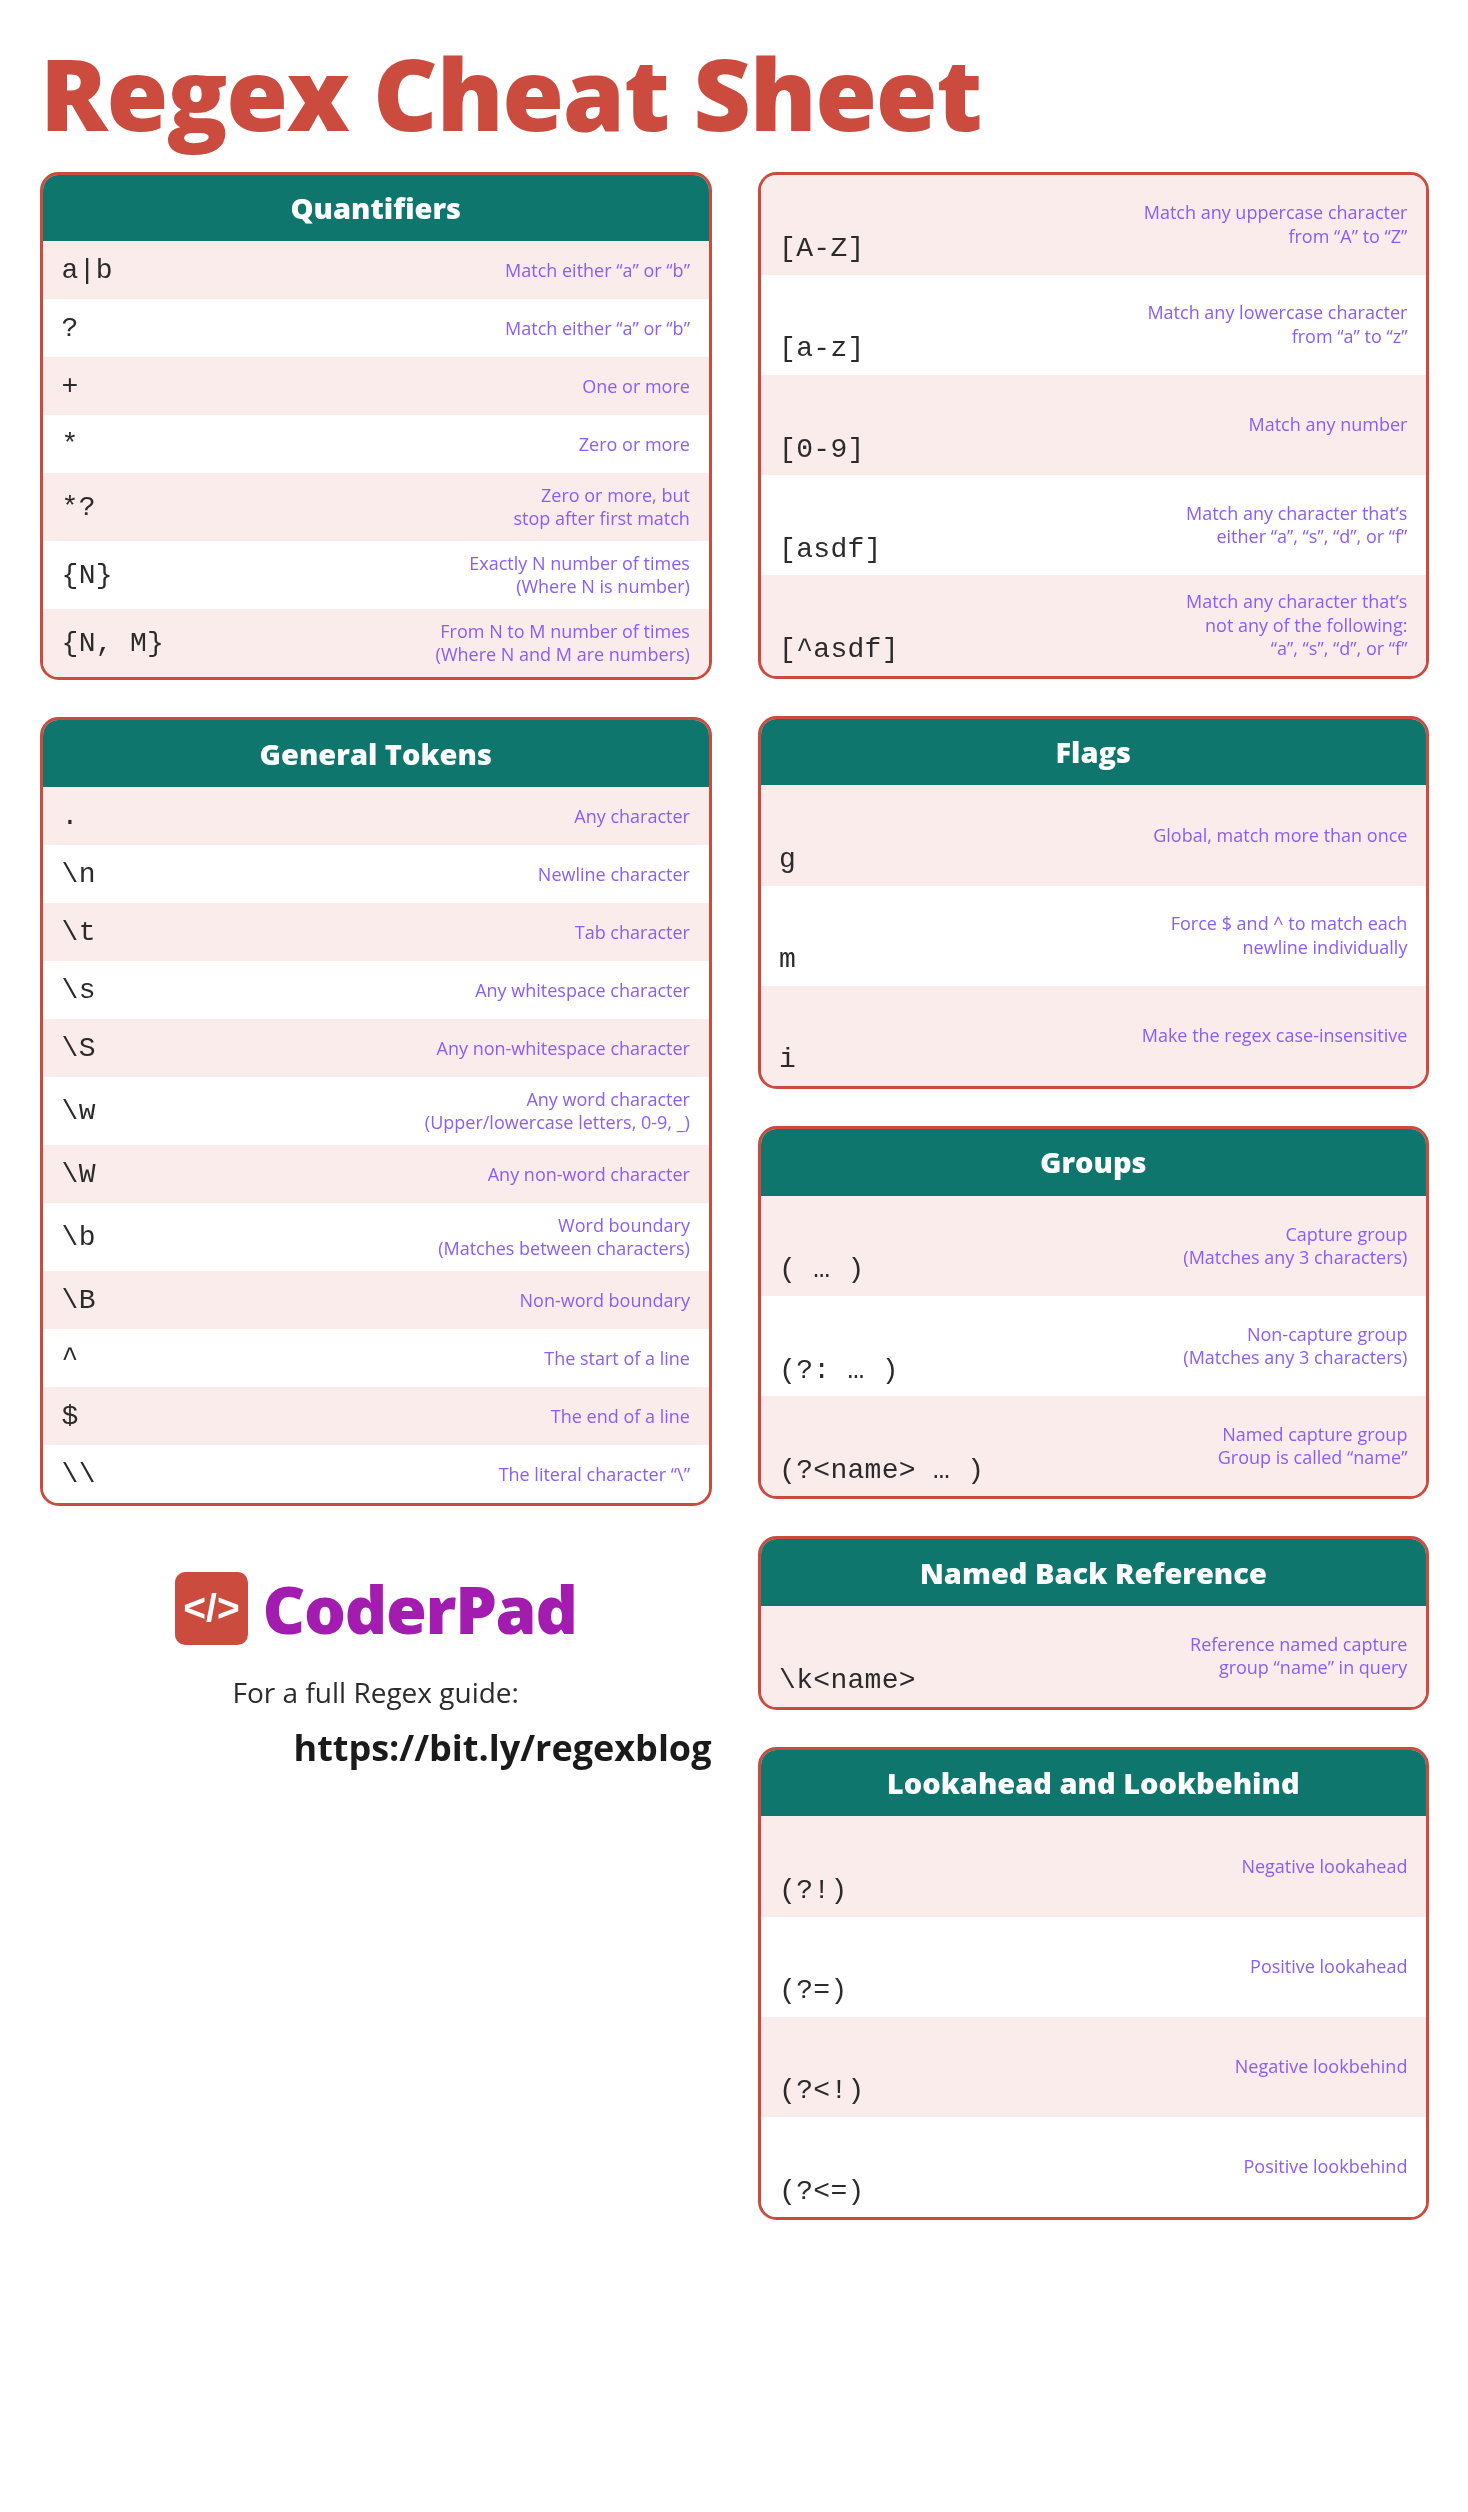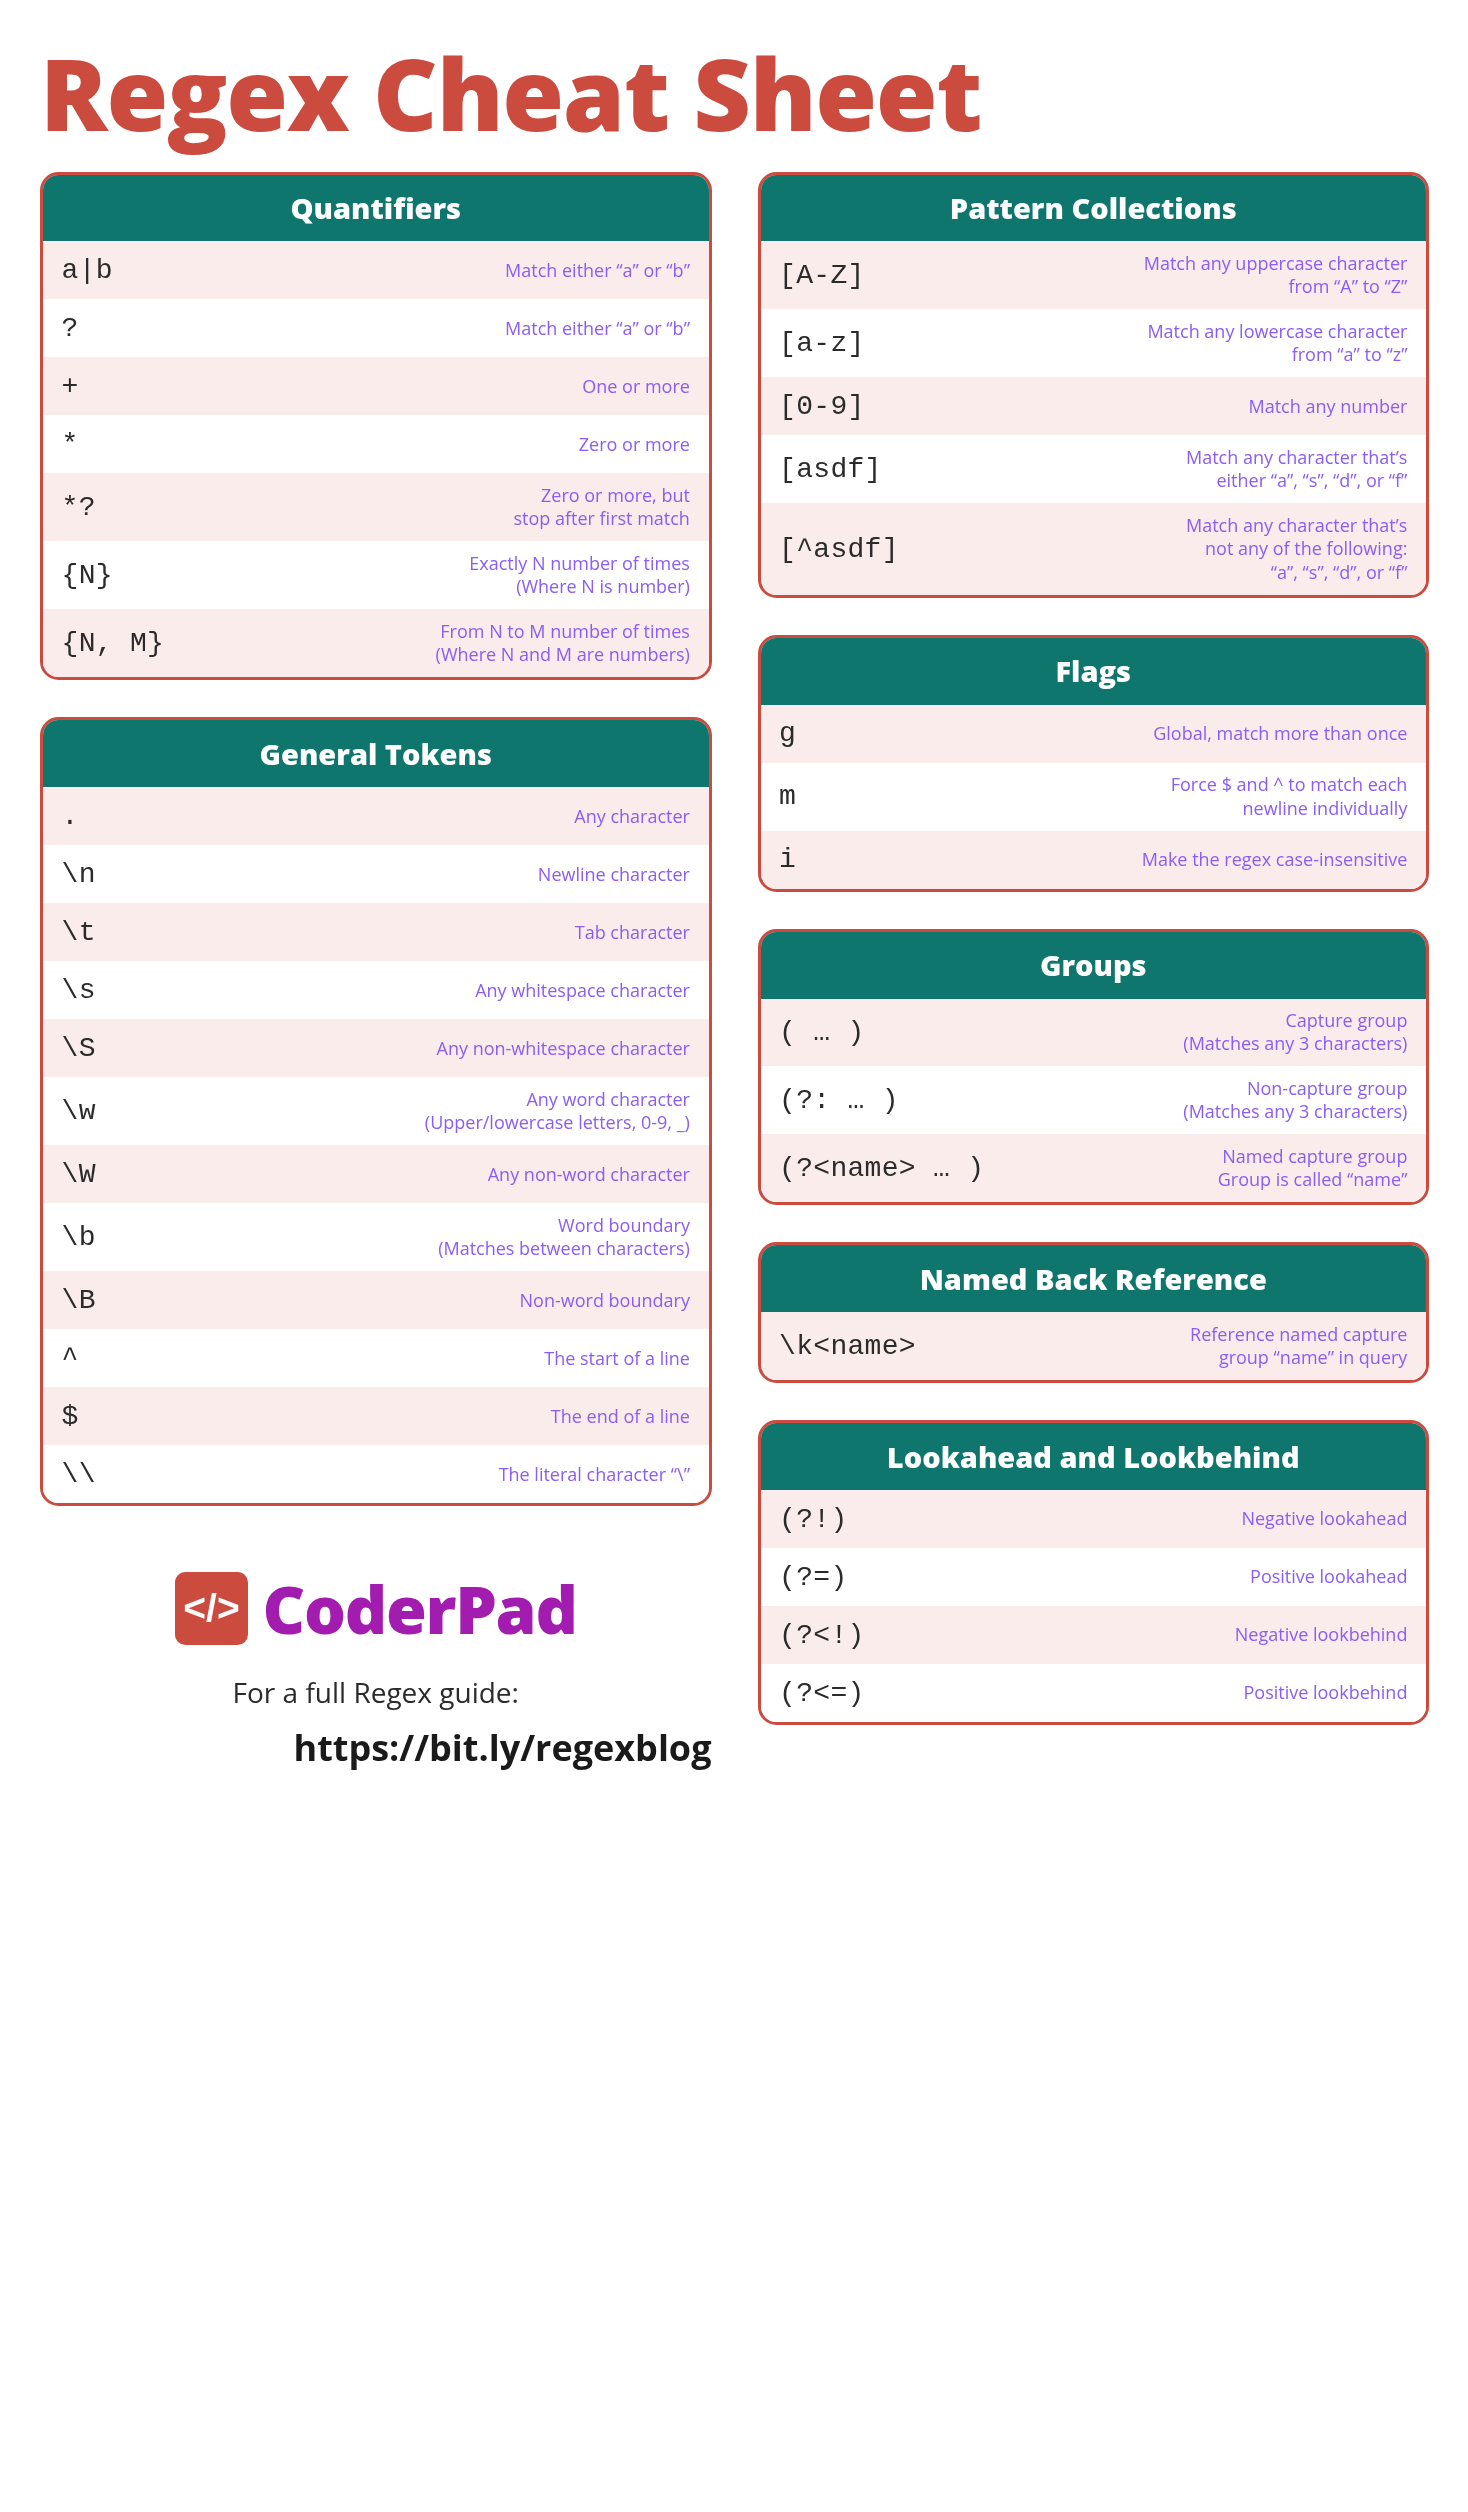--- a/index.html
+++ b/index.html
@@ -59,21 +59,21 @@
   .desc {
     flex: 1;
     text-align: right;
     font-size: 18px;
     line-height: 1.3;
     color: #8b5cf6;
   }
   .desc .line { display: block; }
   
   .col-left .tok { min-width: 120px; }
-  .col-right .tok { min-width: 133px; }
+  .col-right .tok { min-width: 133px; margin-top: 48px; }
   .footer-block {
     text-align: center;
     padding-top: 20px;
   }
   .brand {
     display: inline-flex;
     align-items: center;
     gap: 14.6px;
     margin-bottom: 20px;
   }
@@ -252,21 +252,20 @@
       </div>
       <div class="footer-lead">For a full Regex guide:</div>
       <div class="footer-link">https://bit.ly/regexblog</div>
     </div>
 
   </div>
 
   <div class="col col-right">
 
     <div class="card">
-      <div class="card-title">Pattern Collections</div>
       <div class="rows">
           <div class="row">
             <div class="tok">[A-Z]</div>
             <div class="desc">
               <span class="line">Match any uppercase character</span>
               <span class="line">from “A” to “Z”</span>
             </div>
           </div>
           <div class="row">
             <div class="tok">[a-z]</div>

